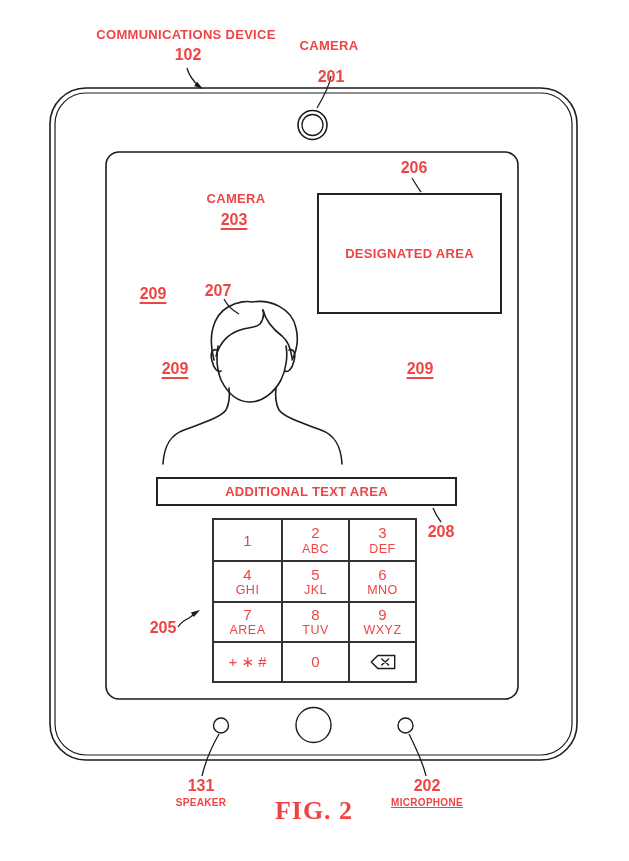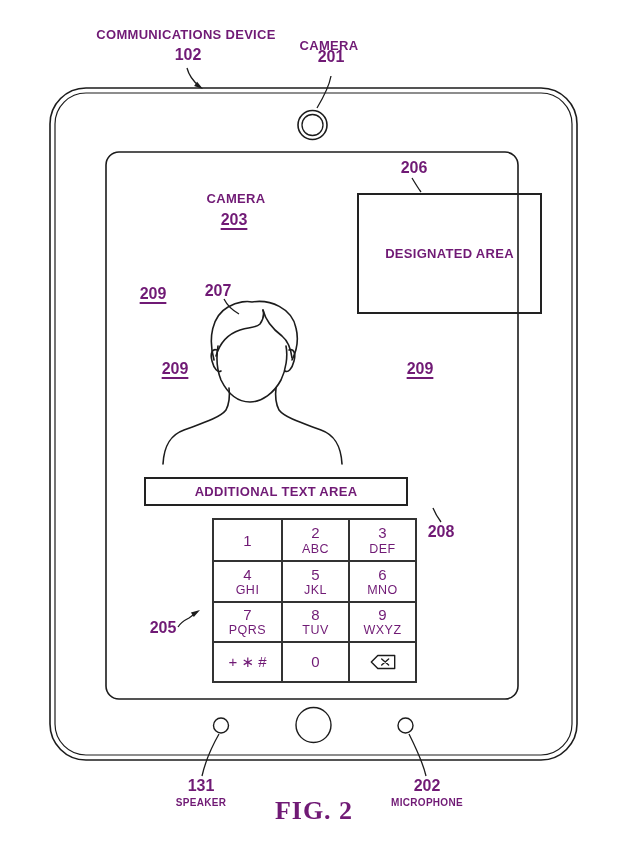--- a/index.html
+++ b/index.html
@@ -1,35 +1,35 @@
 <!DOCTYPE html>
 <html><head>
 <meta charset="utf-8">
 <style>
   html,body { margin:0; padding:0; background:#ffffff; }
   #canvas {
     position:relative; width:629px; height:861px; background:#ffffff;
-    font-family:"Liberation Sans", sans-serif; color:#701a75; overflow:hidden;
+    font-family:"Liberation Sans", sans-serif; color:#ef4444; overflow:hidden;
   }
   svg.overlay { position:absolute; left:0; top:0; }
   .lbl {
     position:absolute; transform:translateX(-50%);
     font-size:13px; font-weight:bold; letter-spacing:.3px; white-space:nowrap;
   }
   .ref {
     position:absolute; transform:translateX(-50%);
     font-size:16px; font-weight:bold; white-space:nowrap;
   }
   .uline { text-decoration:underline; text-underline-offset:3px; text-decoration-thickness:1.5px; }
   .box {
     position:absolute; border:2px solid #222; box-sizing:border-box;
     display:flex; align-items:center; justify-content:center;
   }
-  #designated-area { left:317px; top:193px; width:185px; height:121px;margin-left:40px; }
-  #additional-text-area { left:144px; top:477px; width:264px; height:29px; border-width:2.5px; }
+  #designated-area { left:317px; top:193px; width:185px; height:121px; }
+  #additional-text-area { left:156px; top:477px; width:301px; height:29px; border-width:2.5px; }
   .box .boxlabel { font-size:13px; font-weight:bold; letter-spacing:.3px; }
   #keypad {
     position:absolute; left:212px; top:518px; width:205px; height:165px;
     border:2px solid #333; box-sizing:border-box;
     display:grid; grid-template-columns:1fr 1fr 1fr; grid-template-rows:1fr 1fr 1fr 1fr;
   }
   .key {
     display:flex; flex-direction:column; align-items:center; justify-content:center;
     box-sizing:border-box; line-height:1.15;
   }
@@ -86,21 +86,21 @@
     </g>
     <g fill="#1c1c1c" stroke="none">
       <polygon points="203,89 194.1,86.1 197.1,81.7"></polygon>
       <polygon points="200,610 193.8,617.1 190.9,612.5"></polygon>
     </g>
   </svg>
 
   <div class="lbl" style="left:186px; top:27px;">COMMUNICATIONS DEVICE</div>
   <div class="ref" style="left:188px; top:46px;">102</div>
   <div class="lbl" style="left:329px; top:38px;">CAMERA</div>
-  <div class="ref" style="left:331px; top:48px;">201</div>
+  <div class="ref" style="left:331px; top:68px;">201</div>
 
   <div class="ref" style="left:414px; top:159px;text-align:right;">206</div>
   <div class="lbl" style="left:236px; top:191px;">CAMERA</div>
   <div class="ref uline" style="left:234px; top:211px;">203</div>
   <div class="ref uline" style="left:153px; top:285px;">209</div>
   <div class="ref" style="left:218px; top:282px;">207</div>
   <div class="ref uline" style="left:175px; top:360px;">209</div>
   <div class="ref uline" style="left:420px; top:360px;">209</div>
 
   <div class="box" id="designated-area">
@@ -131,21 +131,21 @@
     <div class="key bl bt">
         <span class="digit">5</span>
         <span class="letters">JKL</span>
       </div>
     <div class="key bl bt">
         <span class="digit">6</span>
         <span class="letters">MNO</span>
       </div>
     <div class="key bt">
         <span class="digit">7</span>
-        <span class="letters">PQRS</span>
+        <span class="letters">AREA</span>
       </div>
     <div class="key bl bt">
         <span class="digit">8</span>
         <span class="letters">TUV</span>
       </div>
     <div class="key bl bt">
         <span class="digit">9</span>
         <span class="letters">WXYZ</span>
       </div>
     <div class="key bt">
@@ -160,15 +160,15 @@
         <path d="M 13.5,5.5 L 21.5,12.5 M 21.5,5.5 L 13.5,12.5"></path>
       </svg>
     </div>
   </div>
   <div class="ref" style="left:163px; top:619px;">205</div>
 
   <div class="ref" style="left:201px; top:777px;">131</div>
   <div class="lbl caption-sub" style="left:201px; top:797px;">SPEAKER</div>
   <div id="fig-caption" style="left:314px; top:796px;">FIG. 2</div>
   <div class="ref" style="left:427px; top:777px;">202</div>
-  <div class="lbl caption-sub" style="left:427px; top:797px;">MICROPHONE</div>
+  <div class="lbl caption-sub" style="left:427px; top:797px;text-decoration:underline;">MICROPHONE</div>
 
 </div>
 
 </body></html>

